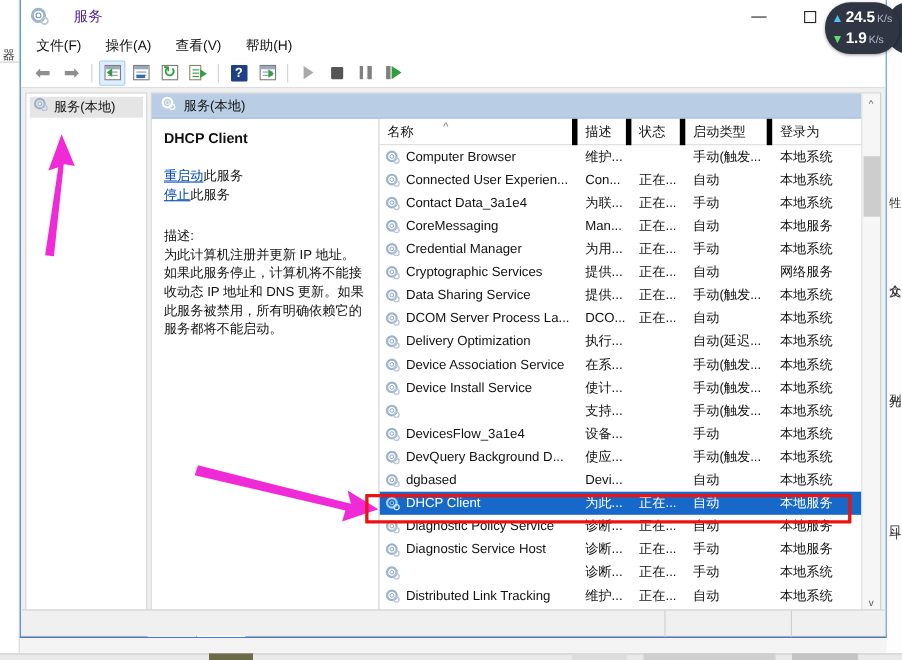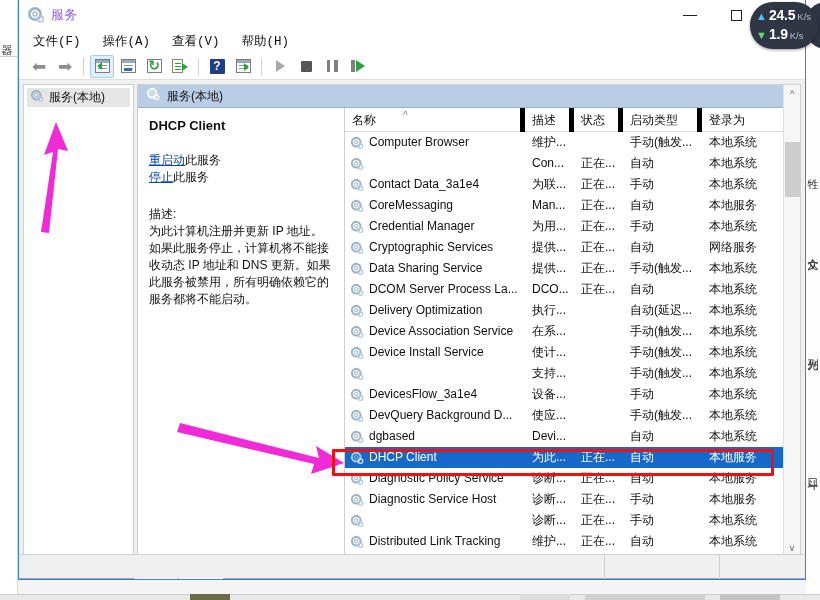--- a/index.html
+++ b/index.html
@@ -40,36 +40,36 @@
     position: absolute; left: 18px; top: 0; width: 788px; height: 580px;
     background: #f0f0f0; border: 1px solid #3a7fd5; border-top: none;
   }
 
   
   .titlebar {
     position: relative; height: 30px; background: #ffffff;
     display: flex; align-items: center;
   }
   .title-ico { margin-left: 8px; width: 18px; height: 18px; position: relative; }
-  .title-text { font-size: 13px; color: #8b5cf6; margin-left: 6px; letter-spacing: .3px; }
+  .title-text { font-size: 13px; color: #4c1d95; margin-left: 22px; letter-spacing: .3px; }
   .wbtns { position: absolute; right: 0; top: 0; height: 30px; display: flex; }
   .wbtn {
     width: 46px; height: 30px; display: flex; align-items: center; justify-content: center;
     background: transparent;
   }
   .wb-min { width: 14px; height: 1px; background: #222; }
   .wb-max { width: 11px; height: 11px; border: 1px solid #222; }
   .wb-cls { font-size: 14px; color: #222; line-height: 1; }
 
   
   .menubar {
     height: 23px; background: #ffffff; display: flex; align-items: center;
     padding-left: 14px; gap: 22px;
   }
-  .menu-item { font-size: 12.5px; color: #111; cursor: default; font-family: Liberation Mono, monospace; }
+  .menu-item { font-size: 12.5px; color: #111; cursor: default; }
 
   
   .toolbar {
     height: 27px; background: #ffffff; border-bottom: 1px solid #dedede;
     display: flex; align-items: center; padding-left: 8px; gap: 2px;
   }
   .tb-btn {
     width: 24px; height: 23px; display: flex; align-items: center; justify-content: center;
     position: relative; border: 1px solid transparent; border-radius: 2px;
   }
@@ -448,20 +448,21 @@
                 </div>
                 <div class="row">
                   <div class="cell name">
                     <span class="gear">
                       <svg width="14" height="14" viewBox="0 0 18 18">
                         <circle cx="8" cy="8" r="5.6" fill="none" stroke="#9bb4cc" stroke-width="2.6"></circle>
                         <circle cx="8" cy="8" r="2.2" fill="#ffffff" stroke="#7d99b4" stroke-width="1"></circle>
                         <circle cx="13.5" cy="13" r="3" fill="none" stroke="#b9c9d8" stroke-width="1.6"></circle>
                       </svg>
                     </span>
+                    <span>Connected User Experien...</span>
                   </div>
                   <div class="cell desc">Con...</div>
                   <div class="cell stat">正在...</div>
                   <div class="cell start">自动</div>
                   <div class="cell logon">本地系统</div>
                 </div>
                 <div class="row">
                   <div class="cell name">
                     <span class="gear">
                       <svg width="14" height="14" viewBox="0 0 18 18">

